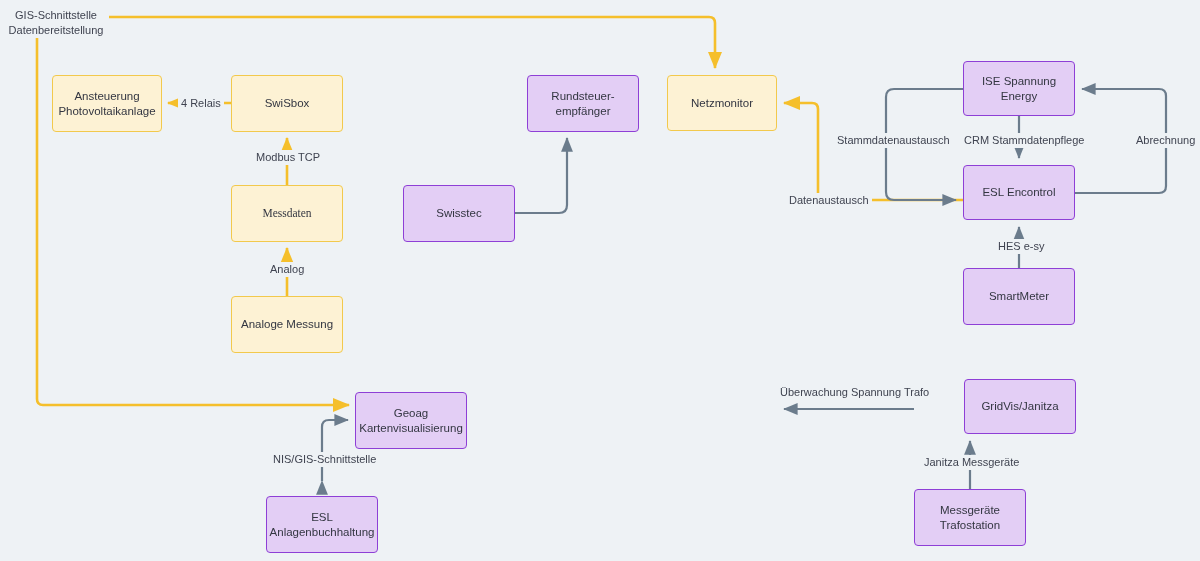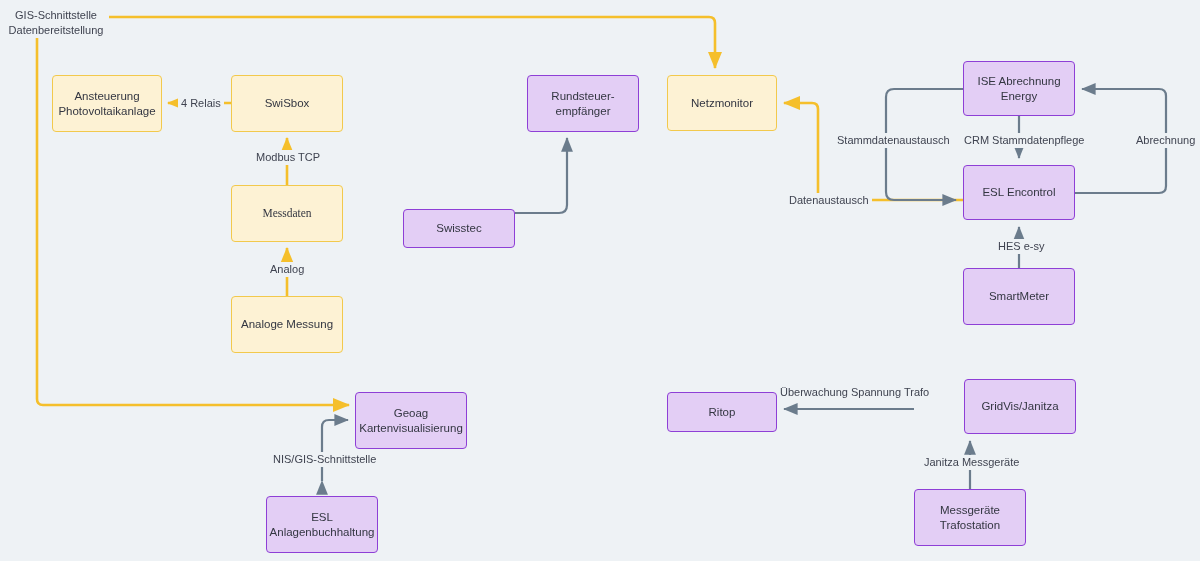--- a/index.html
+++ b/index.html
@@ -119,37 +119,37 @@
   </div>
 
   <div class="node yellow" style="left:231px; top:185px; width:112px; height:57px;font-family:Liberation Serif, serif;">
     <span>Messdaten</span>
   </div>
 
   <div class="node yellow" style="left:231px; top:296px; width:112px; height:57px;">
     <span>Analoge Messung</span>
   </div>
 
-  <div class="node purple" style="left:403px; top:185px; width:112px; height:39px;margin-top:24px;">
+  <div class="node purple" style="left:403px; top:185px; width:112px; height:57px;">
     <span>Swisstec</span>
   </div>
 
   <div class="node purple" style="left:527px; top:75px; width:112px; height:57px;">
     <span>
       <span>Rundsteuer-</span><br>
       <span>empfänger</span>
     </span>
   </div>
 
   <div class="node yellow" style="left:667px; top:75px; width:110px; height:56px;">
     <span>Netzmonitor</span>
   </div>
 
   <div class="node purple" style="left:963px; top:61px; width:112px; height:55px;">
-    <span>ISE Abrechnung Energy</span>
+    <span>ISE Spannung Energy</span>
   </div>
 
   <div class="node purple" style="left:963px; top:165px; width:112px; height:55px;">
     <span>ESL Encontrol</span>
   </div>
 
   <div class="node purple" style="left:963px; top:268px; width:112px; height:57px;">
     <span>SmartMeter</span>
   </div>
 
@@ -160,23 +160,20 @@
     </span>
   </div>
 
   <div class="node purple" style="left:266px; top:496px; width:112px; height:57px;">
     <span>
       <span>ESL</span><br>
       <span>Anlagenbuchhaltung</span>
     </span>
   </div>
 
-  <div class="node purple" style="left:667px; top:392px; width:110px; height:40px;">
-    <span>Ritop</span>
-  </div>
 
   <div class="node purple" style="left:964px; top:379px; width:112px; height:55px;">
     <span>GridVis/Janitza</span>
   </div>
 
   <div class="node purple" style="left:914px; top:489px; width:112px; height:57px;">
     <span>
       <span>Messgeräte</span><br>
       <span>Trafostation</span>
     </span>

